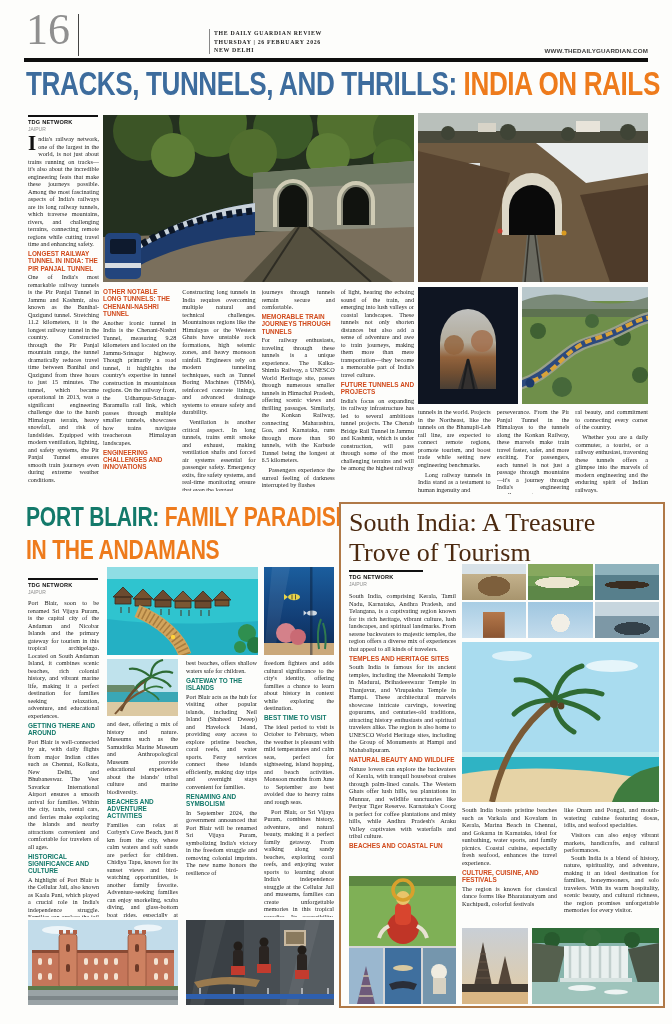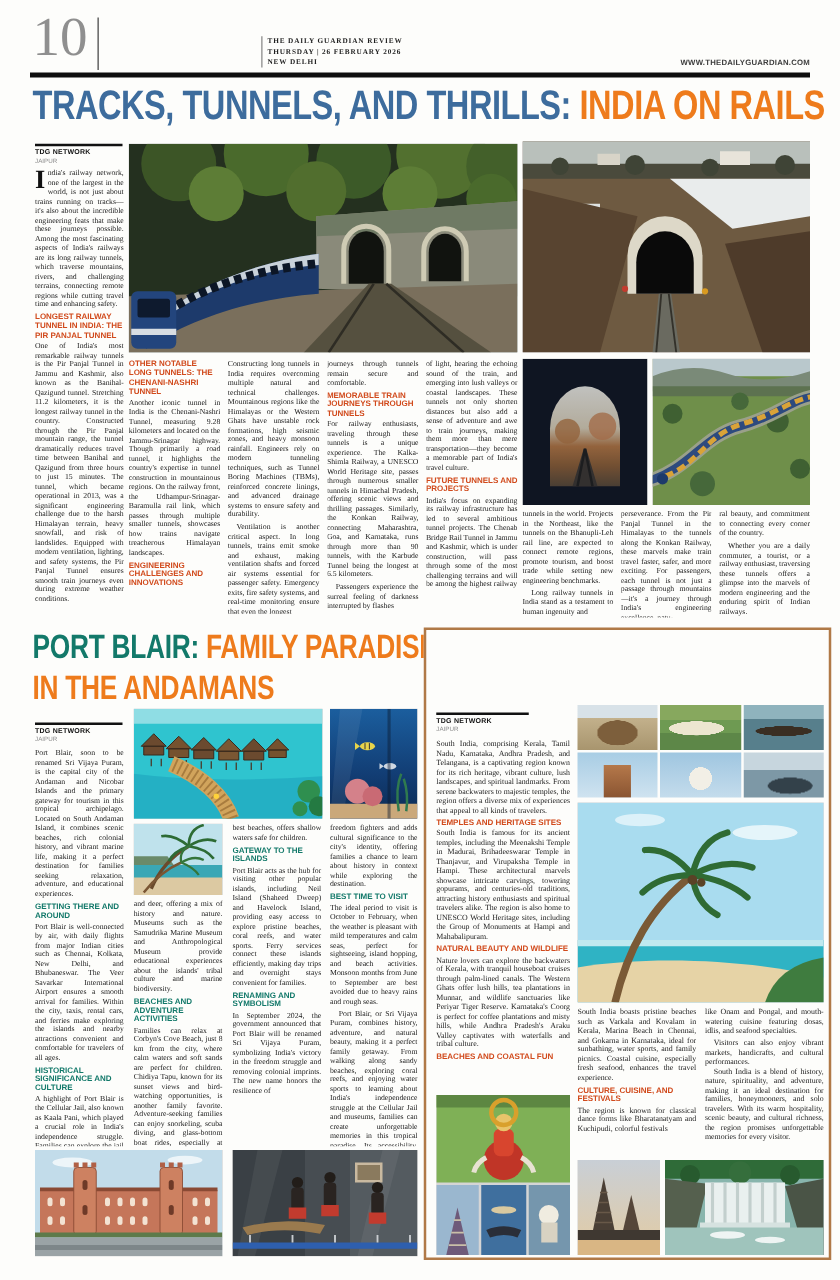--- a/index.html
+++ b/index.html
@@ -70,21 +70,21 @@
   .si-ph-large{left:121px;top:138px;width:197px;height:160px}
   .si-ph-kath{left:8px;top:372px;width:107px;height:128px}
   .si-ph-temple{left:121px;top:424px;width:66px;height:76px}
   .si-ph-falls{left:191px;top:424px;width:127px;height:76px}
 </style>
 </head>
 <body>
 
 <div class="page">
 
-  <div class="m-pageno">10</div>
+  <div class="m-pageno">16</div>
   <div class="m-vr1"></div>
   <div class="m-vr2"></div>
   <div class="m-pub">
     <div>THE DAILY GUARDIAN REVIEW</div>
     <div>THURSDAY | 26 FEBRUARY 2026</div>
     <div>NEW DELHI</div>
   </div>
   <div class="m-url">WWW.THEDAILYGUARDIAN.COM</div>
   <div class="m-rule"></div>
 
@@ -402,20 +402,24 @@
           <rect x="111" y="34" width="10" height="18" rx="3" fill="#2a2421"></rect>
           <rect x="109" y="50" width="14" height="9" fill="#c23b2e"></rect>
       </g>
       <path d="M8 62 Q40 53 74 60 L70 67 Q38 61 12 68Z" fill="#9a7a4e"></path>
       <rect y="74" width="148" height="5" fill="#2e5fae"></rect>
       <path d="M14 74 v-6 M48 74 v-6 M82 74 v-6 M116 74 v-6 M142 74 v-6" stroke="#c9ccd0" stroke-width="1.5"></path>
     </svg>
   </div>
 
   <div class="si-box">
+    <h2 class="si-hl" style="margin:0;position:absolute">
+      <span>South India: A Treasure</span><br>
+      <span>Trove of Tourism</span>
+    </h2>
     <div class="byline si-byline">
       <div class="net">TDG NETWORK</div>
       <div class="city">JAIPUR</div>
     </div>
 
     <div class="si-collage-top">
       <div class="tile t1"></div>
       <div class="tile t2"></div>
       <div class="tile t3"></div>
       <div class="tile t4"></div>

